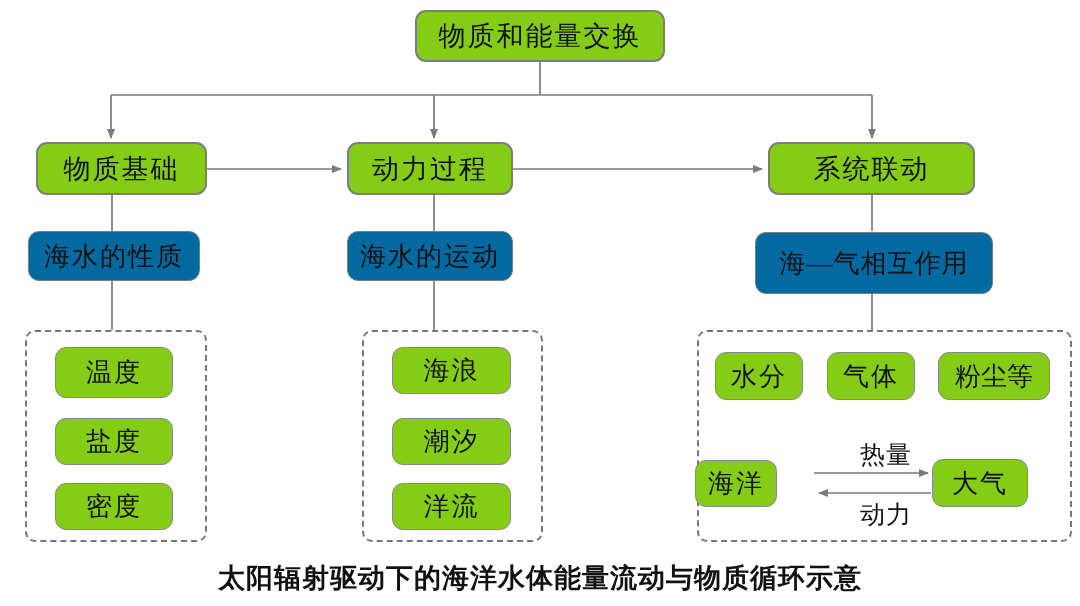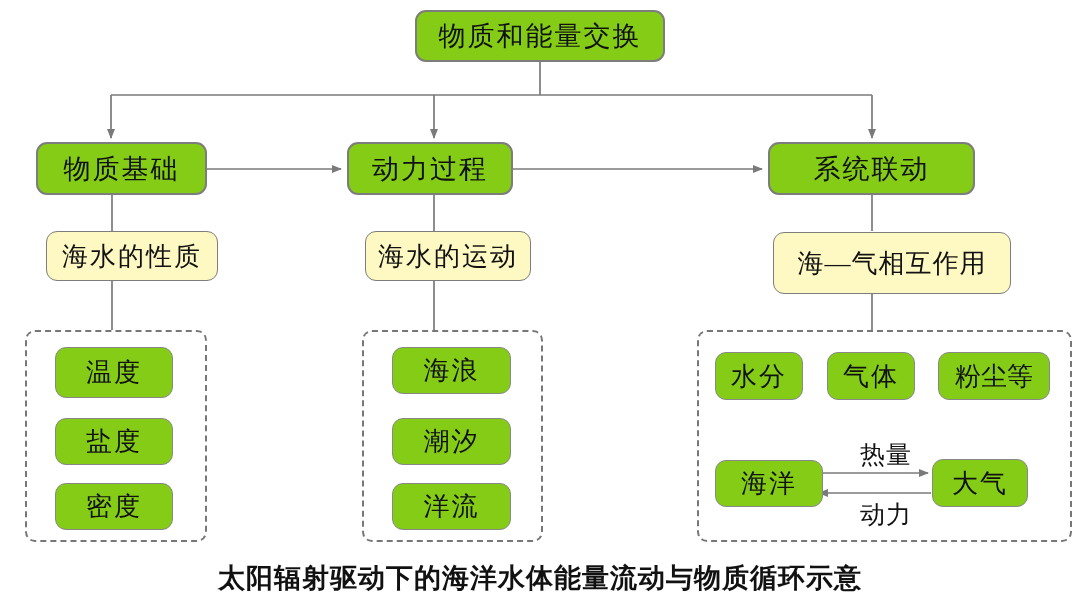--- a/index.html
+++ b/index.html
@@ -25,21 +25,21 @@
     border: 2px solid #7d7d7d;
     border-radius: 11px;
     display: flex;
     align-items: center;
     justify-content: center;
     font-size: 27px;
     letter-spacing: 2px;
     white-space: nowrap;
     z-index: 2;
   }
-  .node.shaded { background: #fef9c3; border-width: 1.5px; margin-left: 18px; }
+  .node.shaded { background: #0369a1; border-width: 1.5px; }
   .node.item   { border-width: 1.5px; border-color: #888888; font-size: 26px; }
   .dashed-group {
     position: absolute;
     box-sizing: border-box;
     border: 2px dashed #777777;
     border-radius: 10px;
     background: transparent;
     z-index: 1;
   }
   .edge-label {
@@ -115,20 +115,20 @@
   <div class="dashed-group" style="left:362px; top:330px; width:181px; height:212px;"></div>
   <div class="node item" style="left:392px; top:347px; width:119px; height:47px;">海浪</div>
   <div class="node item" style="left:392px; top:418px; width:119px; height:47px;">潮汐</div>
   <div class="node item" style="left:392px; top:483px; width:119px; height:47px;">洋流</div>
 
   <div class="dashed-group" style="left:697px; top:330px; width:375px; height:212px;"></div>
   <div class="node item" style="left:715px; top:352px; width:88px; height:48px;">水分</div>
   <div class="node item" style="left:827px; top:352px; width:88px; height:48px;">气体</div>
   <div class="node item" style="left:938px; top:352px; width:112px; height:48px; letter-spacing:0;">粉尘等</div>
 
-  <div class="node item" style="left:715px; top:460px; width:108px; height:47px;font-family:Liberation Mono, monospace;">海洋</div>
+  <div class="node item" style="left:695px; top:460px; width:82px; height:47px;font-family:Liberation Mono, monospace;">海洋</div>
   <div class="node item" style="left:932px; top:459px; width:96px; height:48px;">大气</div>
   <div class="edge-label" style="left:832px; top:438px; width:80px;">热量</div>
   <div class="edge-label" style="left:832px; top:498px; width:80px;">动力</div>
 
   <div class="caption">太阳辐射驱动下的海洋水体能量流动与物质循环示意</div>
 
 </div>
 
 </body></html>

